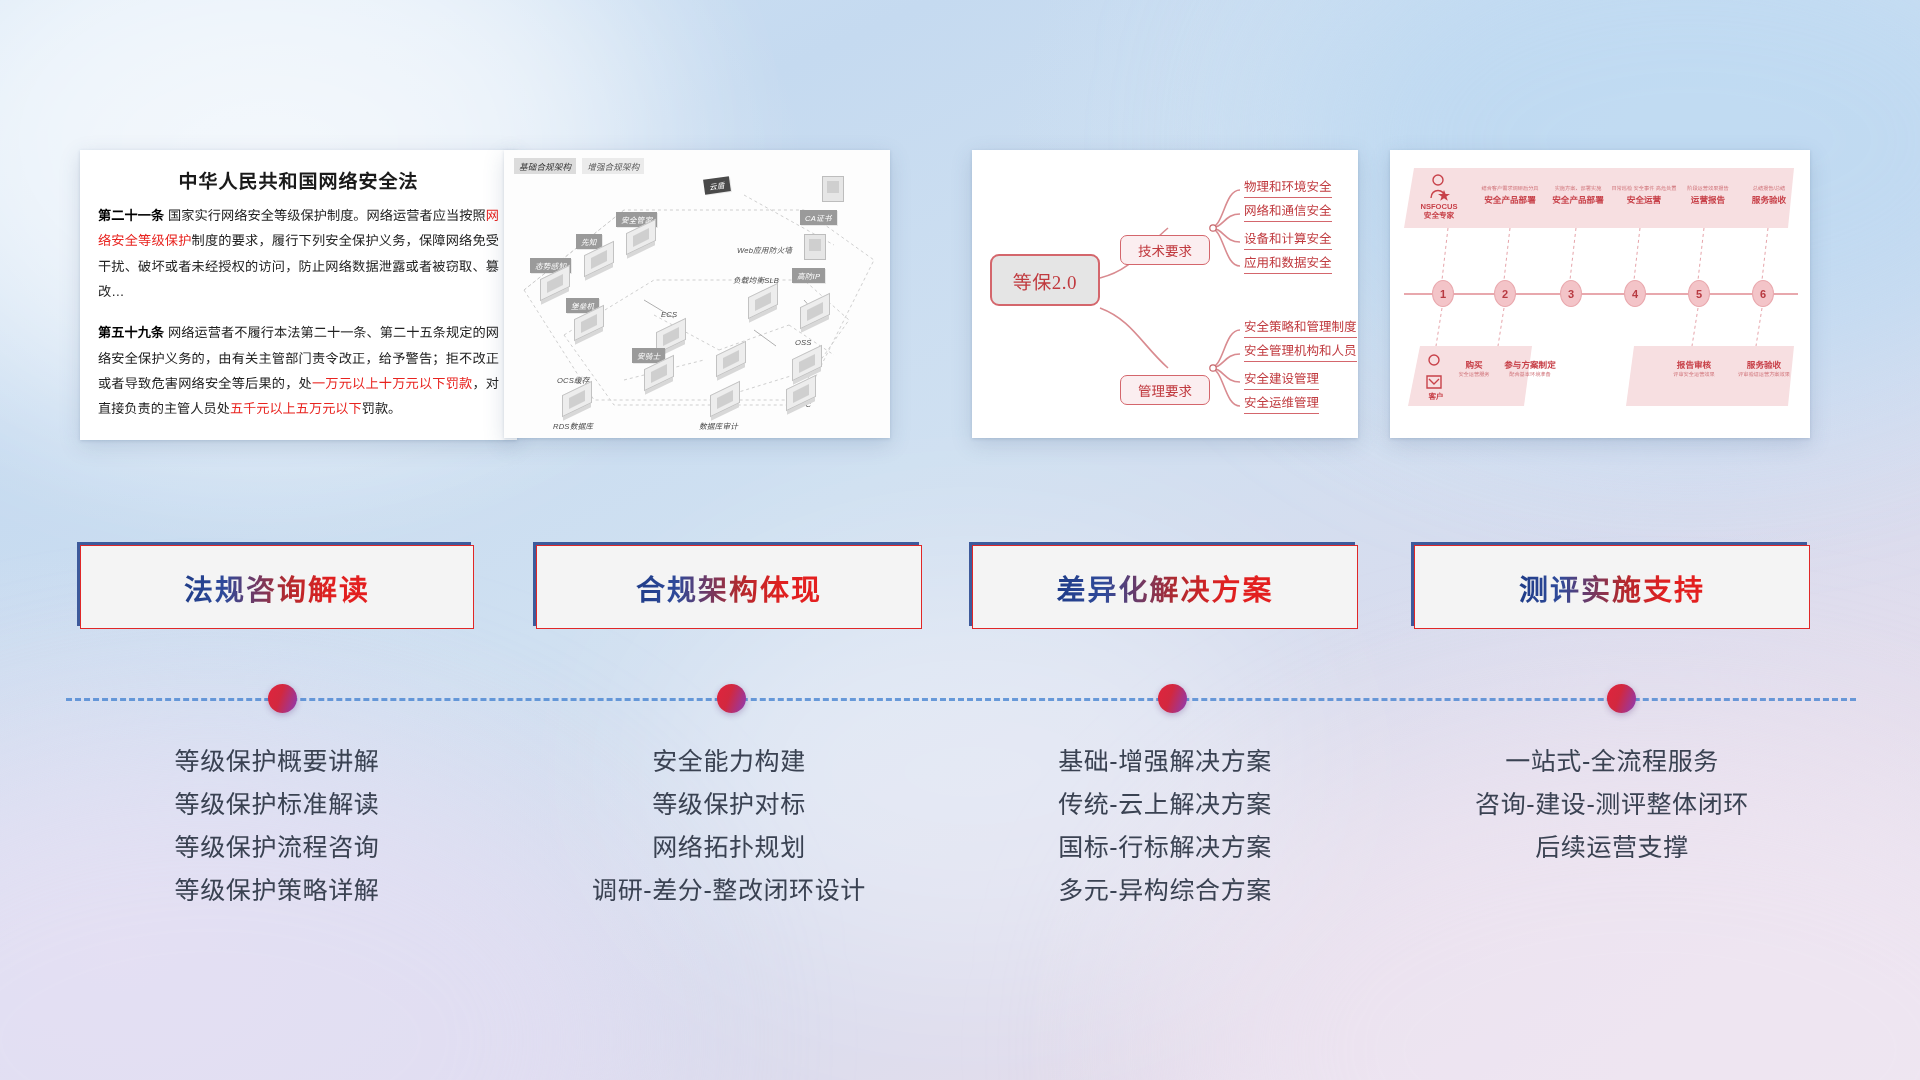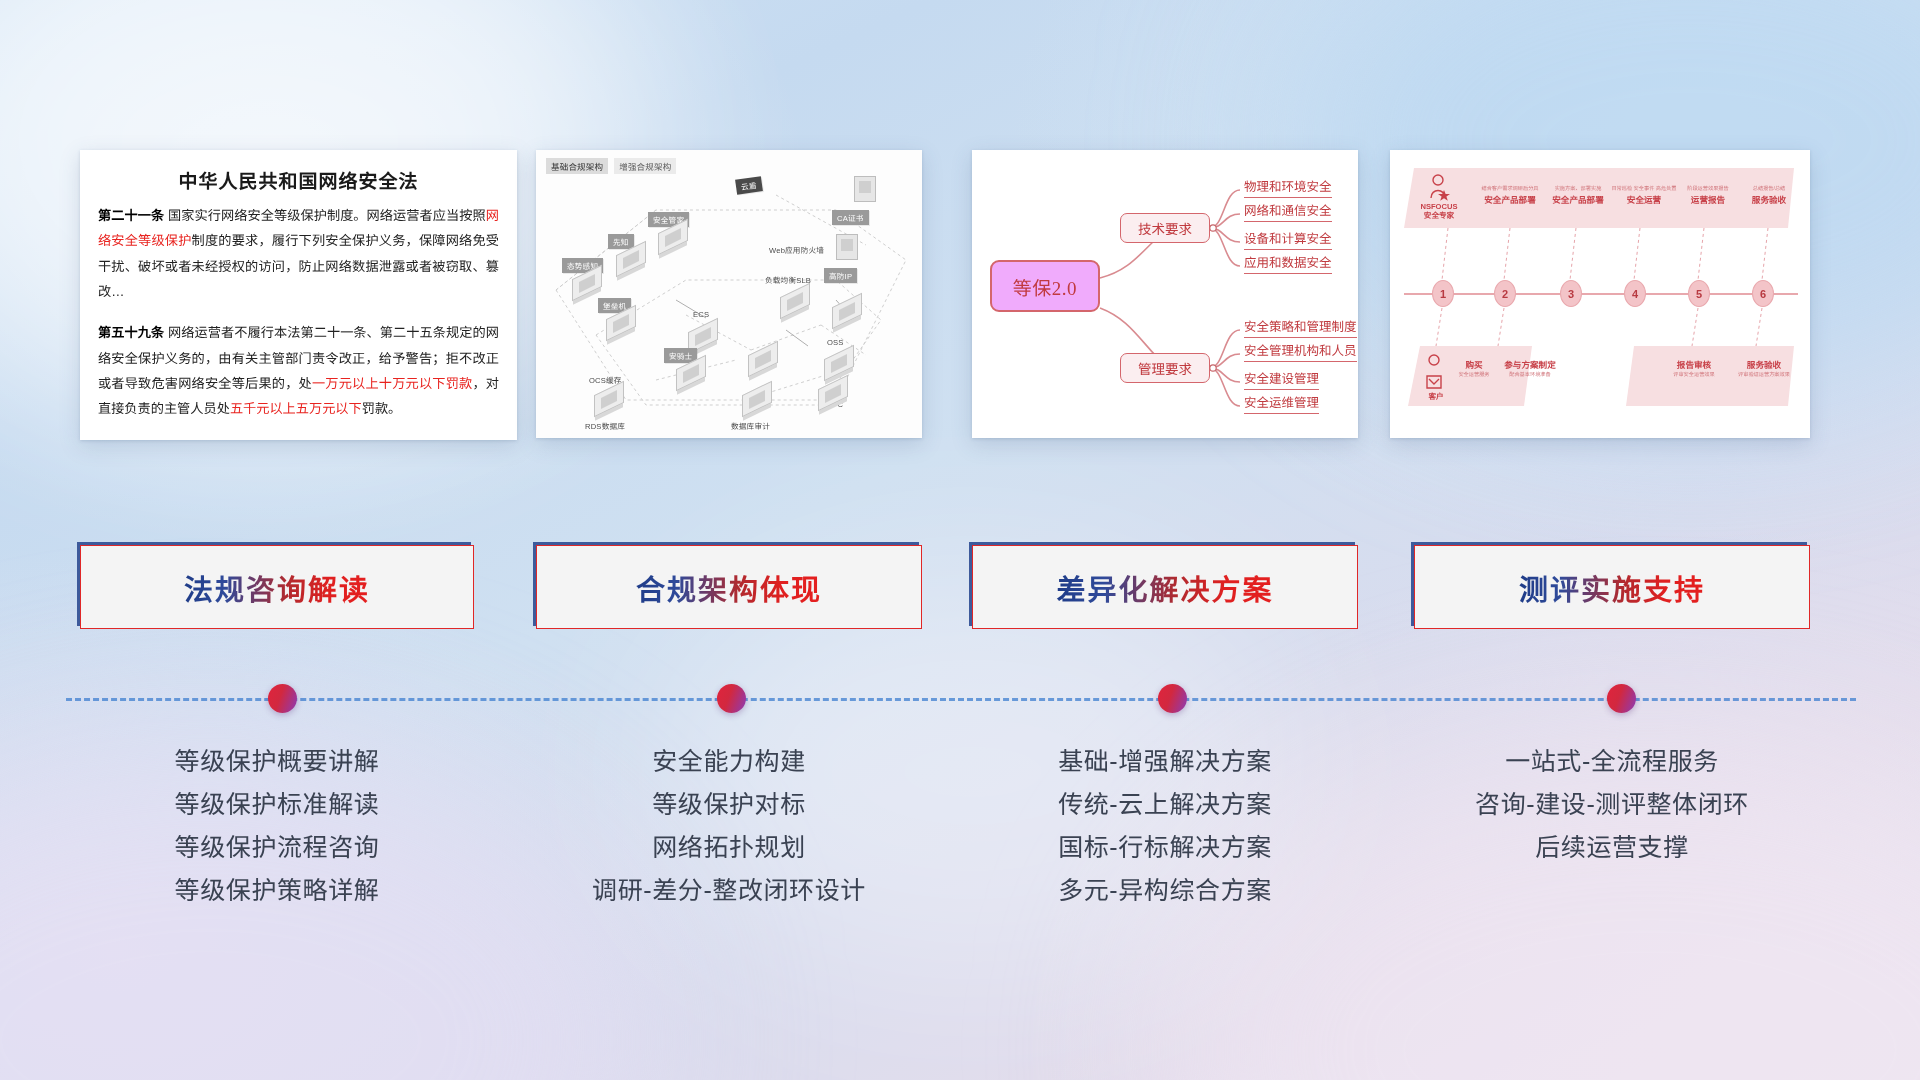--- a/index.html
+++ b/index.html
@@ -26,21 +26,21 @@
   .stage { position:absolute; inset:0; }
 
   
   .cards { position:absolute; left:0; top:150px; width:1920px; height:295px; }
   .card {
     position:absolute; top:0; background:#ffffff;
     box-shadow: 0 6px 20px rgba(60,90,130,.18), 0 1px 3px rgba(60,90,130,.18);
     overflow:hidden;
   }
   .card.c1 { left:80px;   width:437px; height:290px; padding:16px 18px 10px; }
-  .card.c2 { left:536px;  width:386px; height:288px; }
+  .card.c2 { left:504px;  width:386px; height:288px;font-style:italic; }
   .card.c3 { left:972px;  width:386px; height:288px; }
   .card.c4 { left:1390px; width:420px; height:288px; }
 
   
   .law-title { text-align:center; font-size:19px; font-weight:bold; color:#1a1a1a; letter-spacing:1px; margin-bottom:10px; }
   .law-p { font-size:13.2px; line-height:1.92; color:#222; text-align:justify; }
   .law-p + .law-p { margin-top:16px; }
   .law-p b { font-weight:bold; color:#000; }
   .law-p .rd { color:#e8231f; }
 
@@ -64,32 +64,33 @@
     box-shadow: 0 5px 0 -1px #d8d8d8;
   }
   .cube i { position:absolute; left:6px; top:5px; width:16px; height:11px; background:#cfcfcf; display:block; }
   .host { position:absolute; width:22px; height:26px; background:#e6e6e6; border:1px solid #bdbdbd; }
   .host i { position:absolute; left:4px; top:4px; right:4px; height:12px; background:#cfcfcf; display:block; }
 
   
   .mind { position:relative; width:100%; height:100%; background:#fff; }
   .mind svg { position:absolute; inset:0; }
   .mm-root {
-    position:absolute; left:18px; top:110px; width:110px; height:52px;
+    position:absolute; left:18px; top:104px; width:110px; height:52px;
     display:flex; align-items:center; justify-content:center;
-    border:2px solid #d4666c; border-radius:9px; background:#f0abfc;
+    border:2px solid #d4666c; border-radius:9px; background:#e5e5e5;
     color:#c03a3f; font-size:19px; letter-spacing:.5px;
     font-family:"Liberation Serif","DejaVu Serif",serif;
   }
   .mm-branch {
     position:absolute; width:90px; height:30px;
     display:flex; align-items:center; justify-content:center;
     border:1.5px solid #d4666c; border-radius:7px; background:#fbeef0;
     color:#c03a3f; font-size:13.5px;
     font-family:Liberation Serif, serif;
+    margin-top:22px;
   }
   .mm-leaf {
     position:absolute; color:#c03a3f; font-size:12.5px; white-space:nowrap;
     padding-bottom:2px; border-bottom:1.5px solid #d4666c;
     font-family:"Liberation Serif","DejaVu Serif",serif;
   }
 
   
   .nsf { position:relative; width:100%; height:100%; background:#fff; }
   .nsf svg { position:absolute; inset:0; }

